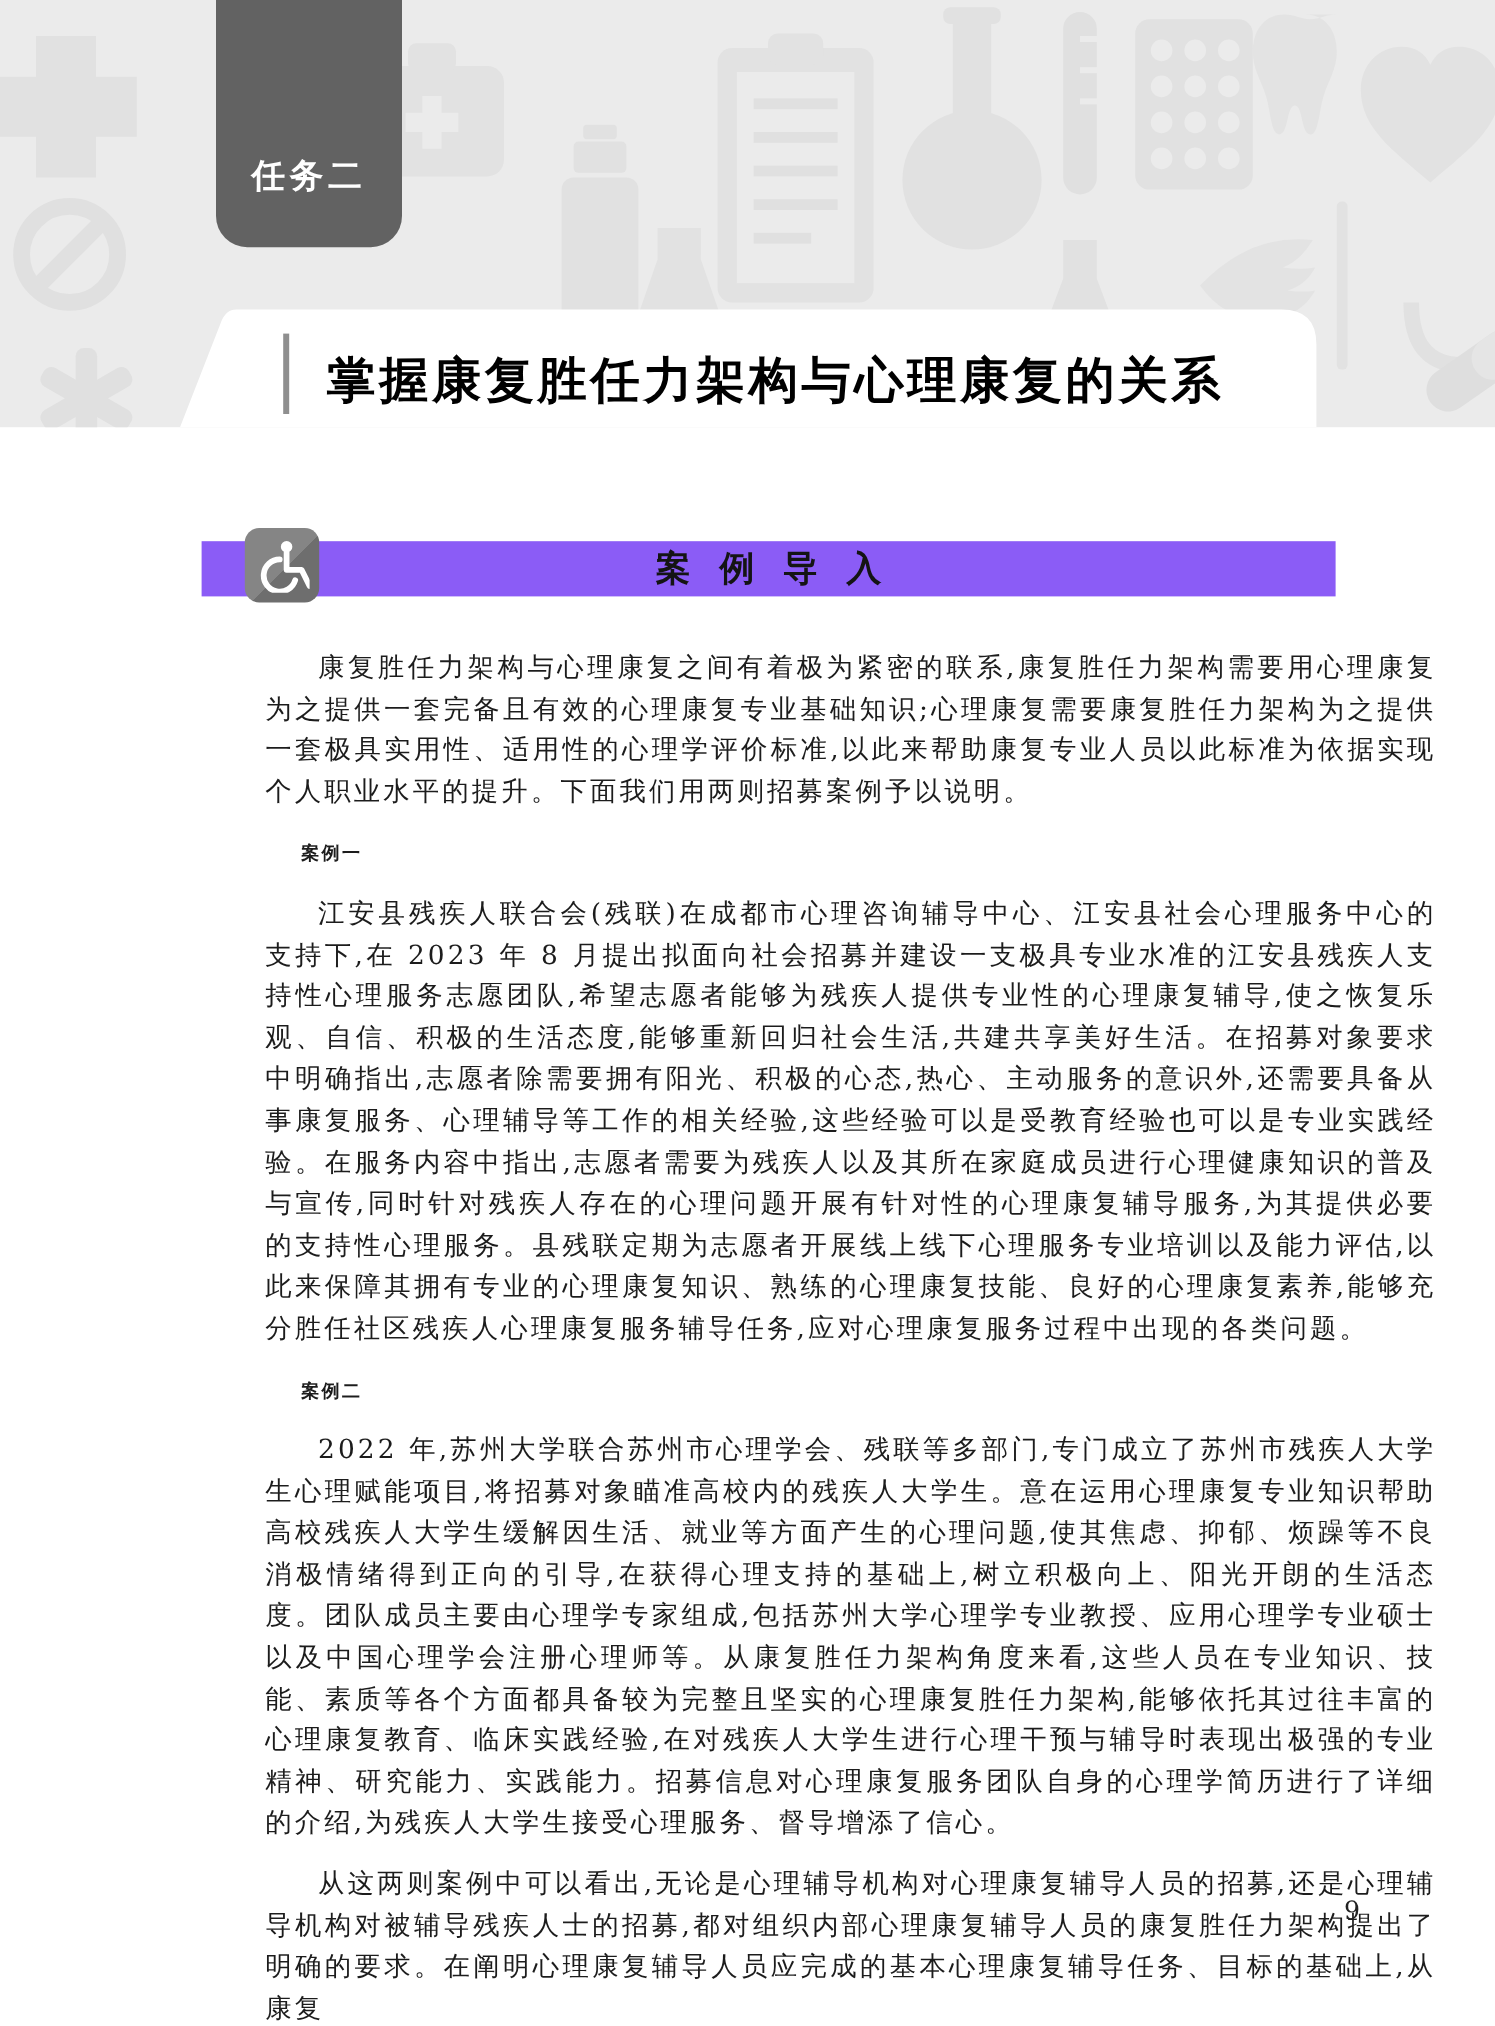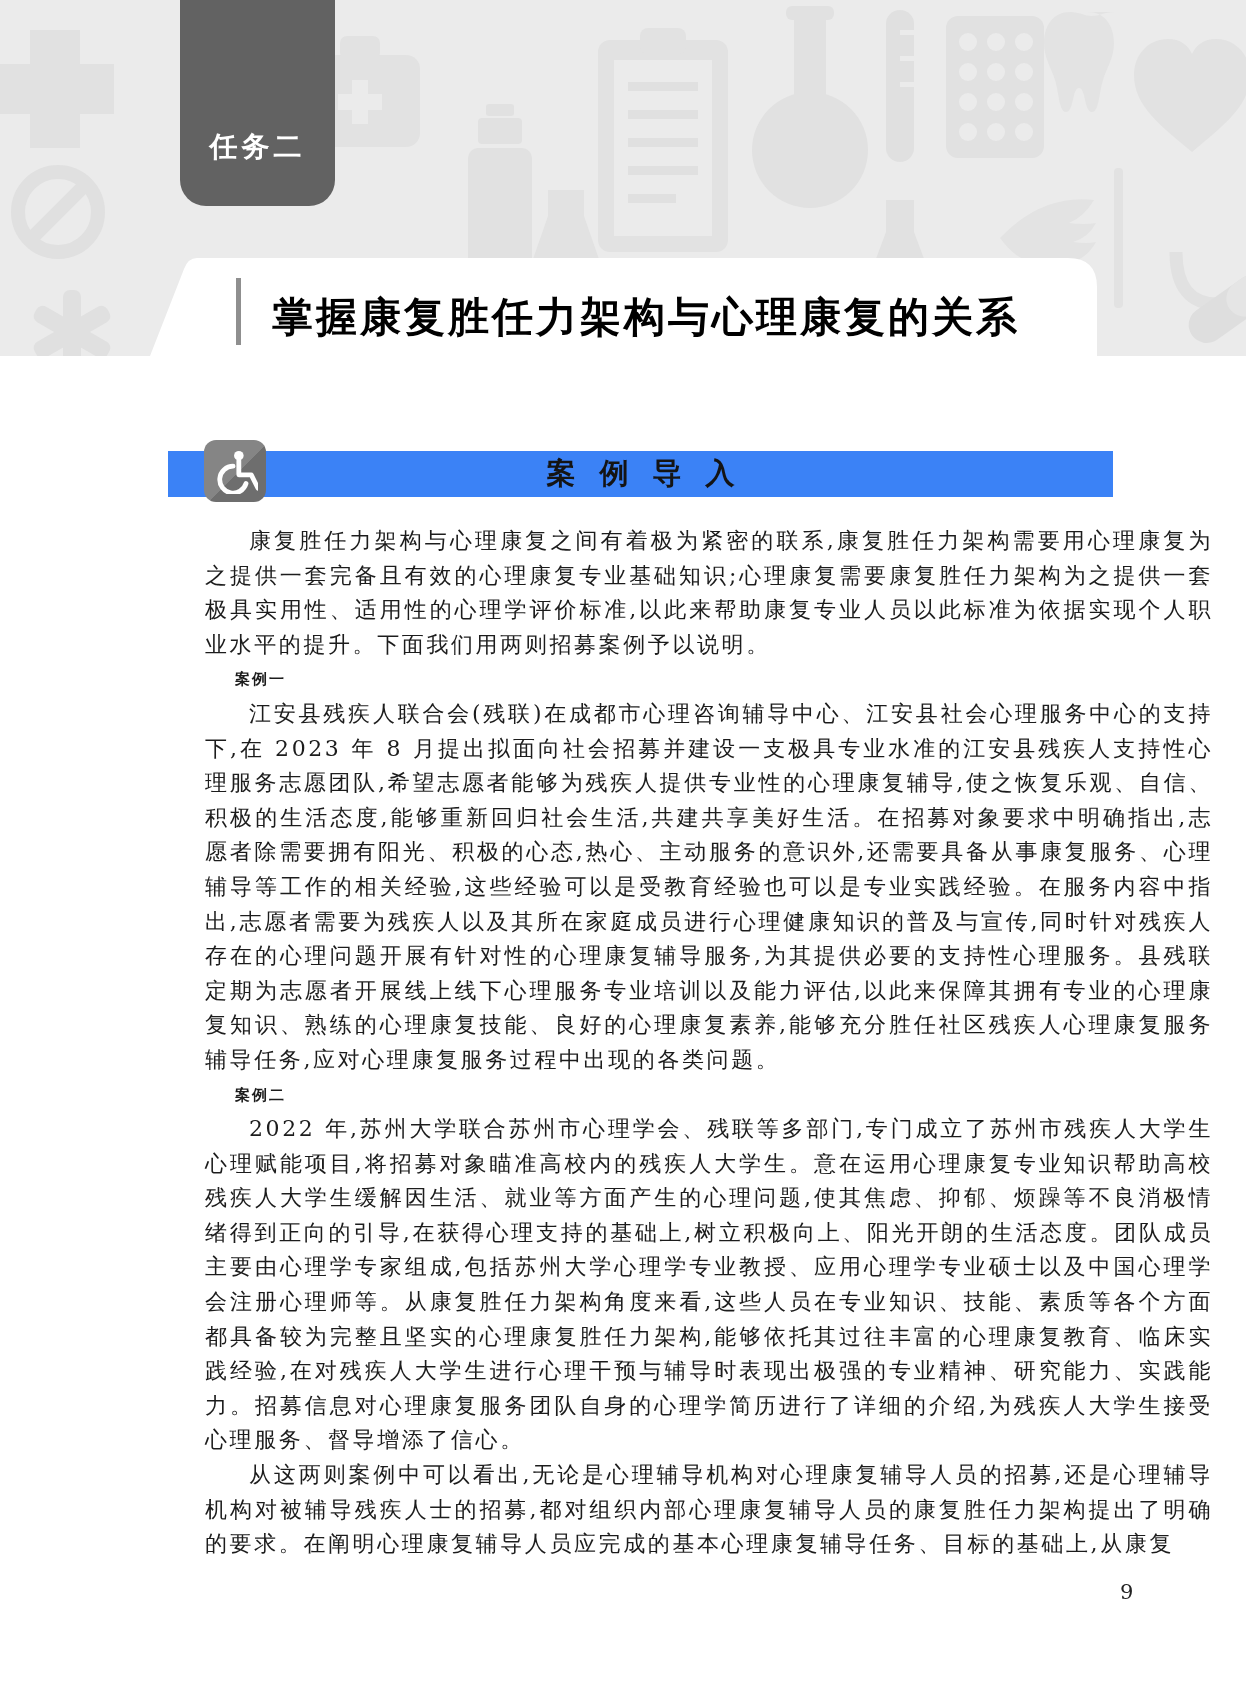--- a/index.html
+++ b/index.html
@@ -18,32 +18,32 @@
 
   
   .panel-svg{position:absolute;left:0;top:0;}
 
   
   .title-bar{position:absolute;left:236px;top:278px;width:5px;height:67px;background:#8f8f8f;}
   .page-title{position:absolute;left:272px;top:290px;width:840px;font-size:41px;font-weight:bold;
             color:#000;letter-spacing:3px;font-family:Liberation Mono, monospace;white-space:nowrap;}
 
   
-  .case-band{position:absolute;left:168px;top:451px;width:945px;height:46px;background:#3b82f6;
+  .case-band{position:absolute;left:168px;top:451px;width:945px;height:46px;background:#8b5cf6;
             display:flex;align-items:center;justify-content:center;}
   .case-band .band-label{font-size:29px;font-weight:bold;color:#141414;
             letter-spacing:24px;margin-right:-24px;font-family:"DejaVu Serif",serif;}
   .case-badge{position:absolute;left:204px;top:440px;width:62px;height:62px;border-radius:12px;
             background:linear-gradient(135deg,#858585 54%,#6e6e6e 54%);
             display:flex;align-items:center;justify-content:center;}
 
   
   .body-text{position:absolute;left:205px;top:524px;width:1008px;font-size:22px;line-height:34.6px;
             color:#1c1c1c;text-align:justify;letter-spacing:2.6px;}
-  .body-text p{margin:0;}
+  .body-text p{margin:16px;}
   .body-text .para{text-indent:2em;}
   .body-text .case-heading{font-family:"DejaVu Sans",sans-serif;font-weight:bold;font-size:15px;
             text-indent:2em;letter-spacing:2px;}
 
   .page-num{position:absolute;left:1120px;top:1580px;font-size:21px;color:#222;}
 </style>
 </head>
 <body>
 
 <div class="page">

